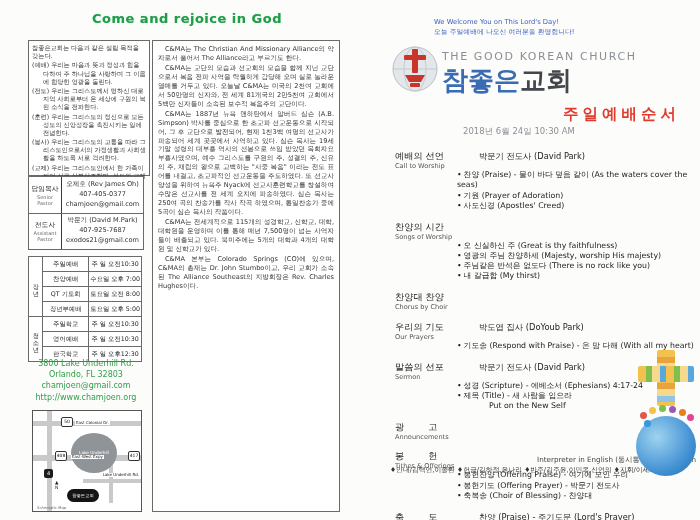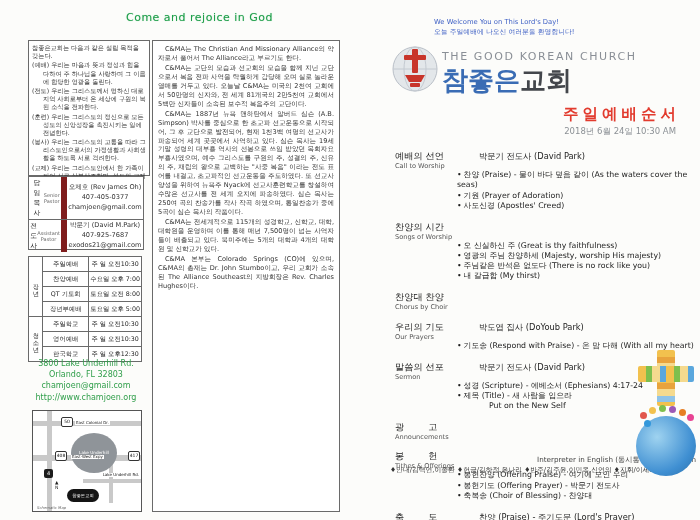--- a/index.html
+++ b/index.html
@@ -7,35 +7,35 @@
     width:700px;height:520px;position:relative;overflow:hidden;
     background:#fcfcfa;color:#333;
     font-family:"DejaVu Sans","Liberation Sans",sans-serif;
   }
   .abs{position:absolute}
 
   
   .box{border:1px solid #6a6a6a;background:#fff}
 
   
-  .motto{left:92px;top:11px;width:215px;text-align:center;
-    color:#1f9e4a;font-weight:normal;font-size:11px;letter-spacing:.5px;
+  .motto{left:92px;top:11px;width:215px;
+    color:#1f9e4a;font-weight:bold;font-size:13px;letter-spacing:.5px;
     text-shadow:0 0 1px #9ed8b2}
   .welcome{right:6px;top:17px;width:260px;text-align:left;color:#3d5fc4;
     font-size:6.8px;line-height:1.5}
 
   
   .mission{left:28px;top:40px;width:114px;height:128px;padding:3px 3px;
     font-size:6.2px;line-height:1.32}
   .mission .mi{padding-left:11px;text-indent:-11px;margin-top:1px}
 
   .staff{left:28px;top:176px;width:114px;height:72px;display:flex;flex-direction:column}
   .staff .srow{flex:1;display:flex;border-bottom:1px solid #6a6a6a}
   .staff .srow:last-child{border-bottom:none}
-  .staff .rolecell{width:30px;border-right:6px solid #7f1d1d;display:flex;
+  .staff .rolecell{width:30px;border-right:1px solid #7f1d1d;display:flex;flex-direction:column;
     align-items:center;justify-content:center;text-align:center;padding:1px}
   .staff .roleko{font-size:6.8px;color:#222}
   .staff .roleen{font-size:5px;color:#666;line-height:1.2}
   .staff .infocell{flex:1;display:flex;flex-direction:column;align-items:center;
     justify-content:center;font-size:6.6px;line-height:1.5;text-align:center}
 
   table.sched{left:28px;top:256px;width:114px;border-collapse:collapse;background:#fff;
     position:absolute;font-size:6.3px}
   table.sched td{border:1px solid #6a6a6a;text-align:center;padding:2.5px 1px;color:#222}
   table.sched td.grp{width:11px;writing-mode:vertical-rl;text-orientation:upright;
@@ -70,21 +70,21 @@
   .logo{left:392px;top:46px;display:flex;align-items:flex-start}
   .logo .globe{width:46px;height:46px;flex:none}
   .logo .names{margin-left:4px;padding-top:4px}
   .logo .nameen{font-size:11px;color:#8a8f96;letter-spacing:1.6px;margin-bottom:4px}
   .logo .nameko{font-size:26px;font-weight:bold;line-height:1.05}
   .logo .blue{color:#3a6cb4}
   .logo .dark{color:#43464b}
 
   .svctitle{left:454px;top:104px;width:226px;text-align:right;color:#e23b2e;
     font-weight:bold;font-size:15.5px;letter-spacing:4px}
-  .svcdate{left:450px;top:126px;width:226px;text-align:right;color:#8b9095;font-size:8.5px}
+  .svcdate{left:463px;top:126px;width:226px;color:#8b9095;font-size:8.5px}
 
   .order{left:395px;top:144px;width:302px}
   .sec{margin-bottom:3.5px}
   .sec .ko{display:inline-block;min-width:84px;font-size:9.2px;color:#1c1c1c}
   .sec .ko.spread{letter-spacing:24px}
   .sec .leader{font-size:8.3px;color:#1c1c1c}
   .sec .en{font-size:6.6px;color:#555;margin-top:-1px}
   .item{margin-left:62px;font-size:7.8px;line-height:1.32;color:#1c1c1c}
   .item::before{content:"\2022";margin-right:2px;color:#1c1c1c}
   .item.deep{margin-left:92px}

